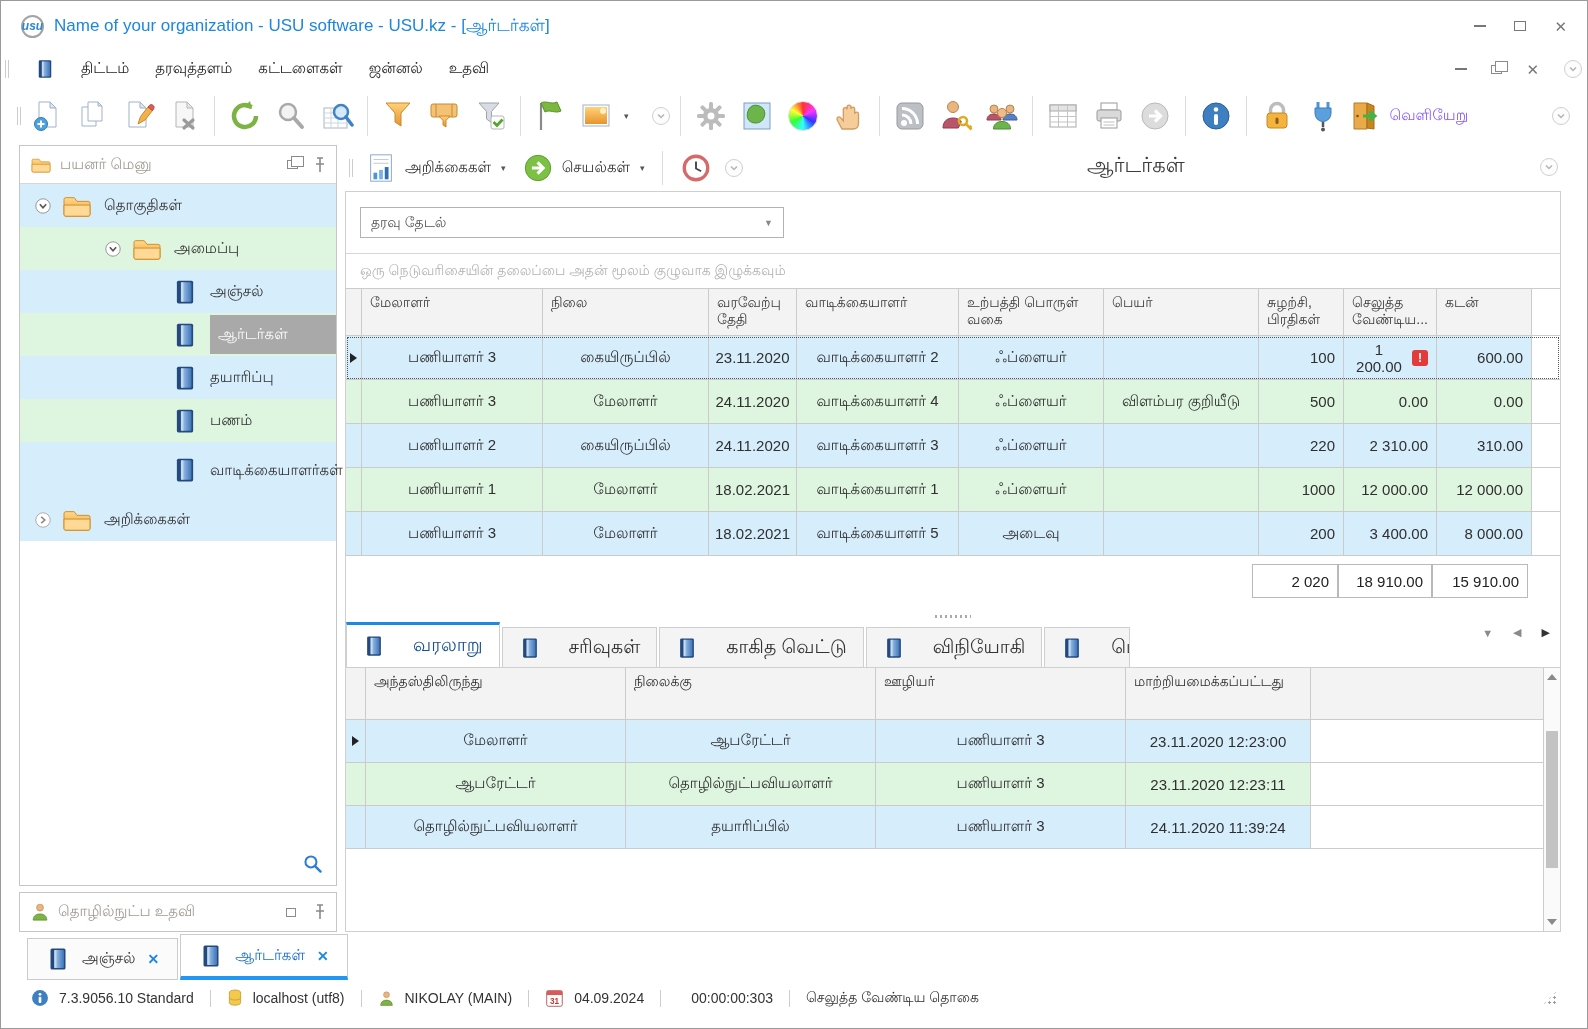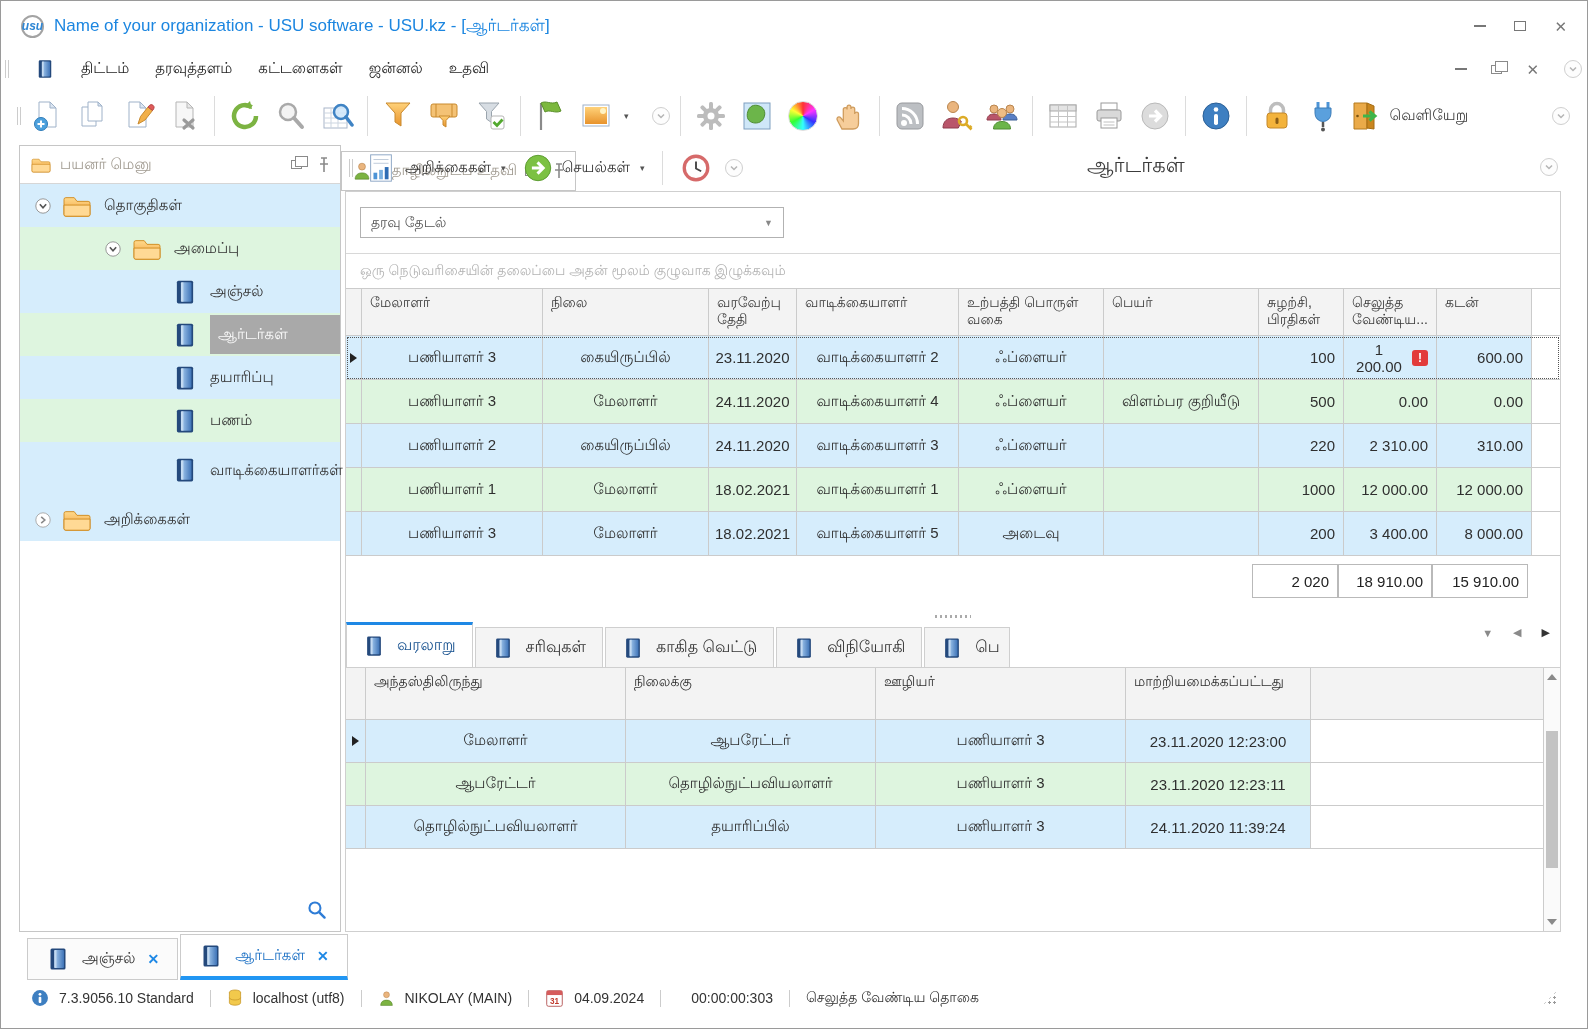--- a/index.html
+++ b/index.html
@@ -19,25 +19,25 @@
 .grip{width:4px;height:18px;border-left:1px solid #ccc;border-right:1px solid #ccc;flex:none}
 .mitem{cursor:default}
 .mbar .wc{margin-left:auto;gap:24px}
 .cbtn{width:20px;height:20px}
 
 .xbar{height:58px;display:flex;align-items:center;padding:0 16px;gap:4px;flex:none}
 .tb{width:42px;height:46px;display:flex;align-items:center;justify-content:center;flex:none}
 .tb svg{width:34px;height:34px}
 .sep{width:1px;height:40px;background:#dcdcdc;margin:0 5px;flex:none}
 .caret{font-size:9px;color:#555;margin-left:2px}
-.exit{display:flex;align-items:center;gap:8px;font-size:15px;color:#404040}
+.exit{display:flex;align-items:center;gap:8px;font-size:15px;color:#8b5cf6}
 .cw{width:30px;height:30px;border-radius:50%;background:conic-gradient(#f33,#f3f,#33f,#3ff,#3f3,#ff3,#f33);border:1px solid #ddd}
 
 .content{flex:1;display:flex;padding:0 26px 0 18px;gap:8px;min-height:0}
-.sbar{width:318px;display:flex;flex:none}
+.sbar{width:318px;display:flex;flex-direction:column;flex:none}
 .panel{border:1px solid #c6c6c6;display:flex;flex-direction:column;flex:1;min-height:0}
 .phead{height:38px;display:flex;align-items:center;gap:8px;padding:0 10px;border-bottom:1px solid #d6d6d6;color:#a09a90;font-size:15px;flex:none}
 .phb{margin-left:auto;display:flex;gap:16px;align-items:center;color:#8a8a8a}
 .rsq{width:11px;height:9px;border:1.5px solid #8a8a8a;position:relative}
 .rsq:before{content:"";position:absolute;left:3px;top:-5px;width:11px;height:9px;border:1.5px solid #8a8a8a;background:#fff}
 .trow{display:flex;align-items:center;min-height:43px;font-size:15px;color:#333;padding-right:0}
 .t-blue{background:#d6edfc}.t-green{background:#def5df}
 .exp{width:18px;height:18px;margin-right:10px;flex:none}
 .fold{width:30px;height:26px;margin-right:12px;flex:none}
 .book{width:26px;height:30px;margin-right:12px;flex:none}
@@ -73,21 +73,21 @@
 .rsel{outline:1.5px dotted #555;outline-offset:-2px}
 .tri{width:0;height:0;border-left:7px solid #222;border-top:5px solid transparent;border-bottom:5px solid transparent}
 .warn{width:16px;height:16px;border-radius:3px;background:#e23b3b;color:#fff;font-weight:bold;font-size:12px;display:flex;align-items:center;justify-content:center;margin-left:6px;flex:none}
 .gfill{height:8px;flex:none}
 .totrow{height:46px;display:flex;justify-content:flex-end;padding-right:32px;flex:none}
 .tot{height:34px;border:1px solid #b9b9b9;display:flex;align-items:center;justify-content:flex-end;padding:0 8px;font-size:15px;color:#222}
 .tot1{width:86px}.tot2{width:94px}.tot3{width:96px}
 .split{height:12px;display:flex;align-items:center;justify-content:center;flex:none}
 .dots{width:36px;height:3px;background:repeating-linear-gradient(90deg,#aaa 0 2px,transparent 2px 5px)}
 .tstrip{height:46px;display:flex;align-items:flex-end;position:relative;border-bottom:1px solid #cfcfcf;flex:none;overflow:hidden}
-.dtab{height:40px;display:flex;align-items:center;gap:12px;padding:0 16px;border:1px solid #cfcfcf;border-bottom:none;background:#f4f4f4;font-size:16px;color:#333;margin-right:2px;flex:none;white-space:nowrap}
+.dtab{height:40px;display:flex;align-items:center;gap:28px;padding:0 16px;border:1px solid #cfcfcf;border-bottom:none;background:#f4f4f4;font-size:19px;color:#333;margin-right:2px;flex:none;white-space:nowrap}
 .dtab .book{width:22px;height:26px;margin:0}
 .dtab.act{background:#fff;border-top:3px solid #1e88e5;height:45px;color:#17518f}
 .dtab.cut{max-width:86px;overflow:hidden;margin-right:0}
 .tnav{position:absolute;right:10px;top:4px;display:flex;gap:20px;font-size:11px;color:#8a8a8a;align-items:center}
 .tnav .en{color:#333}
 .hist{flex:1;position:relative;min-height:0;overflow:hidden}
 .hrow{display:grid;grid-template-columns:20px 260px 250px 250px 185px minmax(0,1fr)}
 .hrow .mc{min-height:43px}
 .hhead .mc{background:#f3f3f3;align-items:flex-start;padding-top:5px;font-size:14px;line-height:1.2;min-height:52px}
 .hd .mc{justify-content:center;text-align:center}

